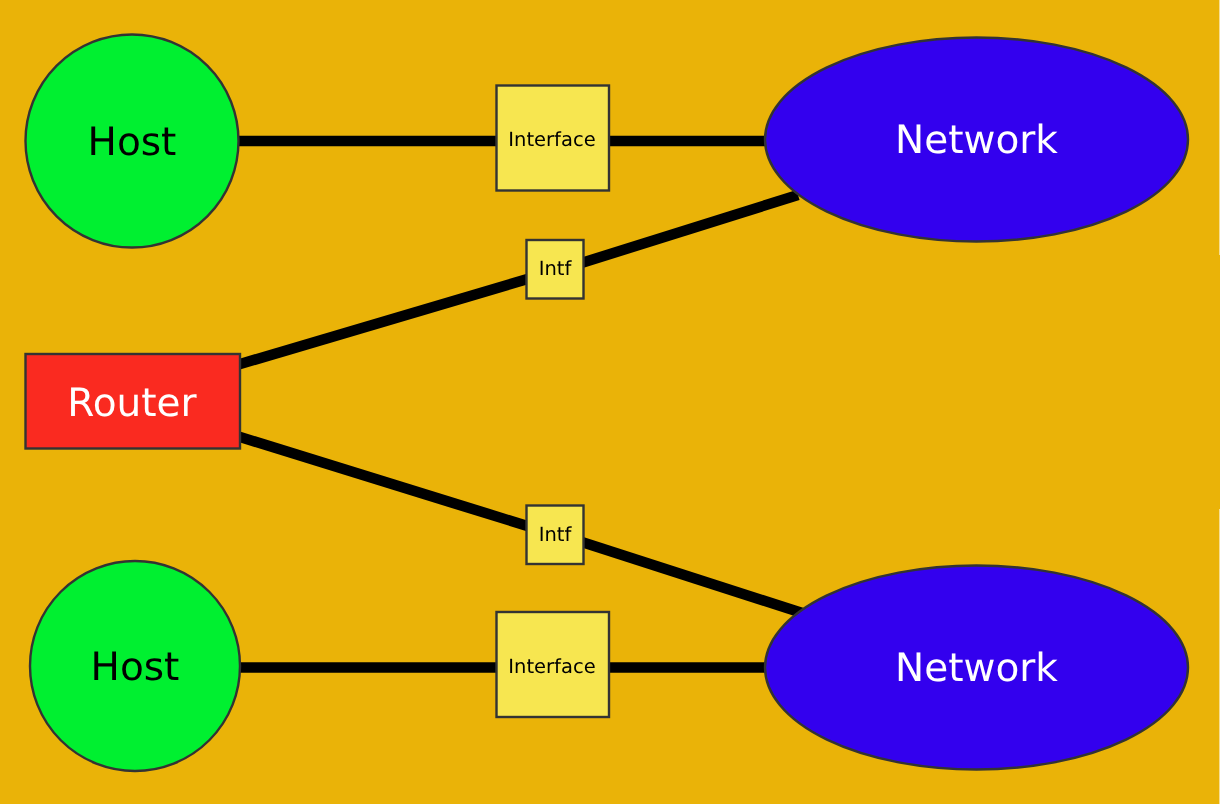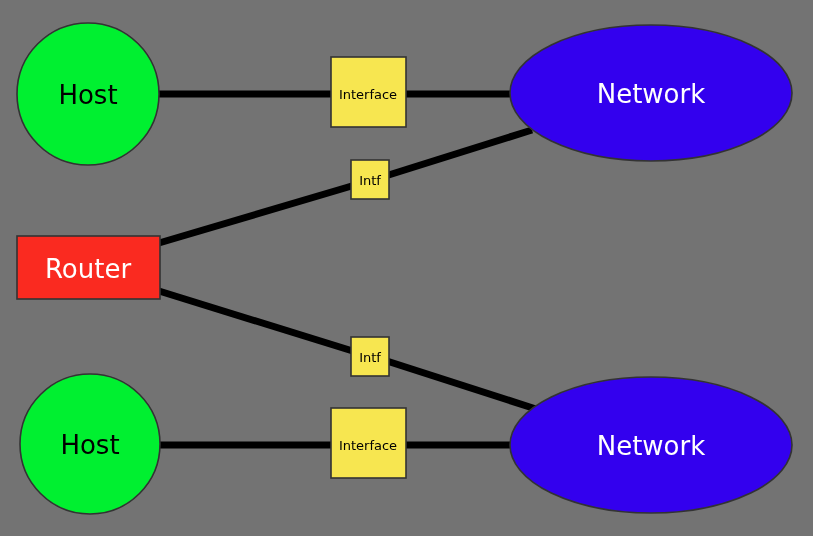--- a/index.html
+++ b/index.html
@@ -7,21 +7,21 @@
     padding: 0;
     background: #ffffff;
   }
   body {
     font-family: "DejaVu Sans", sans-serif;
   }
   #diagram-root {
     position: relative;
     width: 813px;
     height: 536px;
-    background: #737373;
+    background: #eab308;
     overflow: hidden;
   }
   svg.canvas {
     position: absolute;
     top: 0;
     left: 0;
     width: 813px;
     height: 536px;
     display: block;
   }

